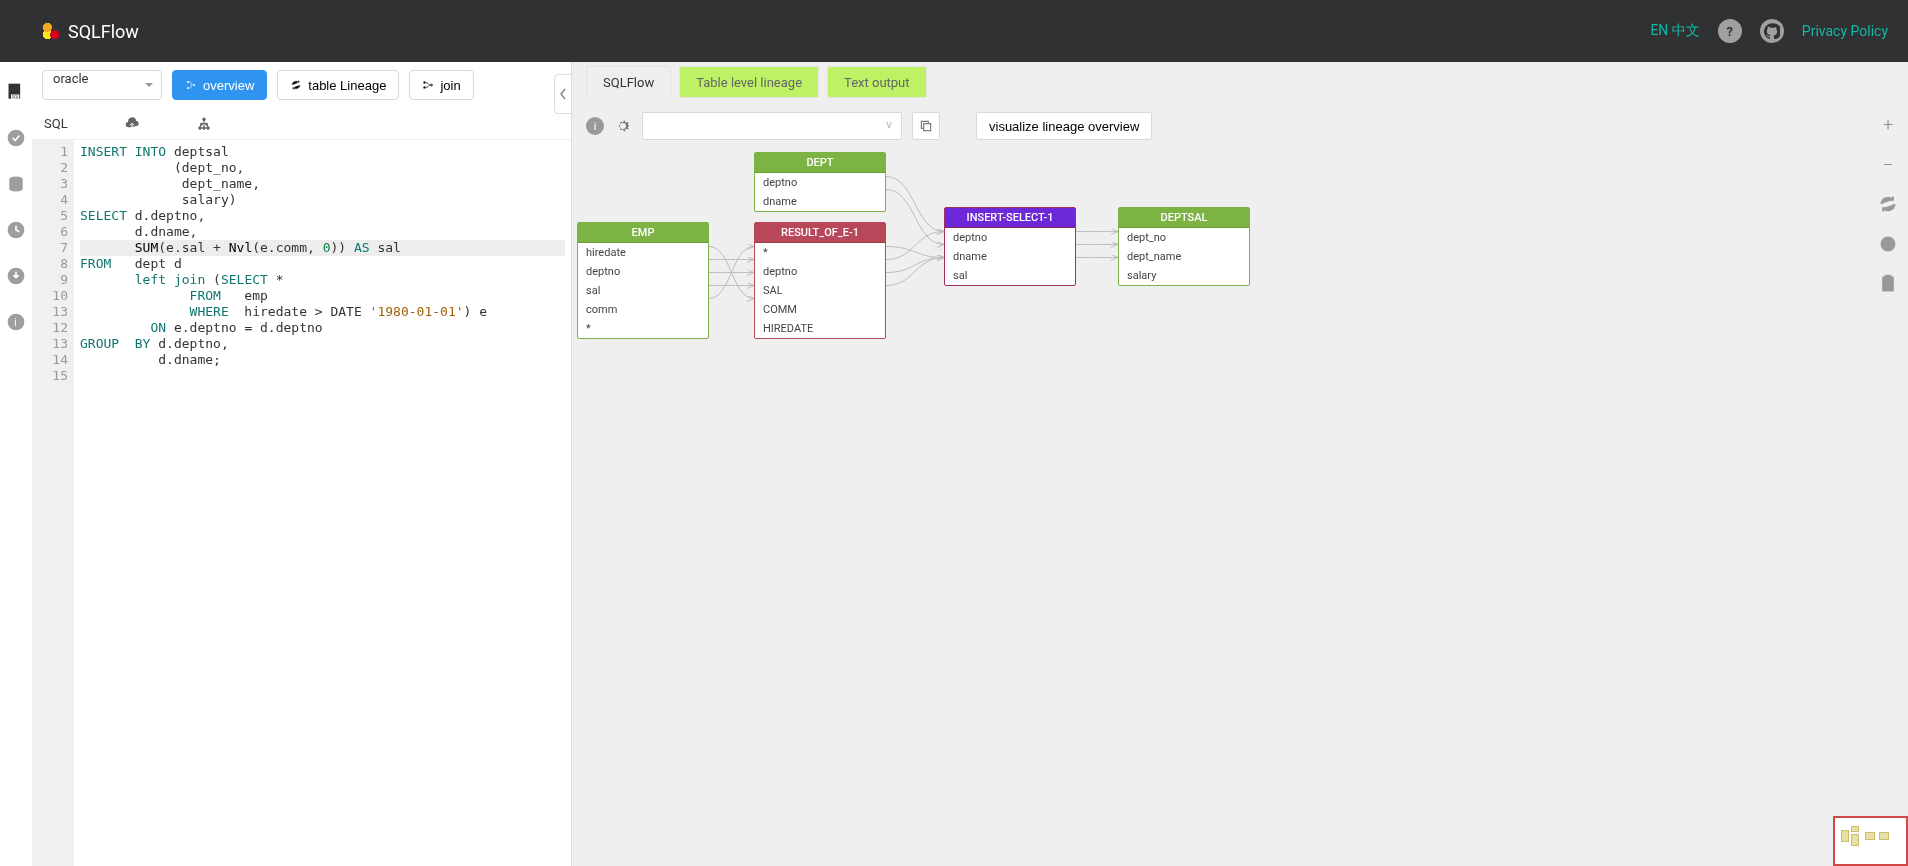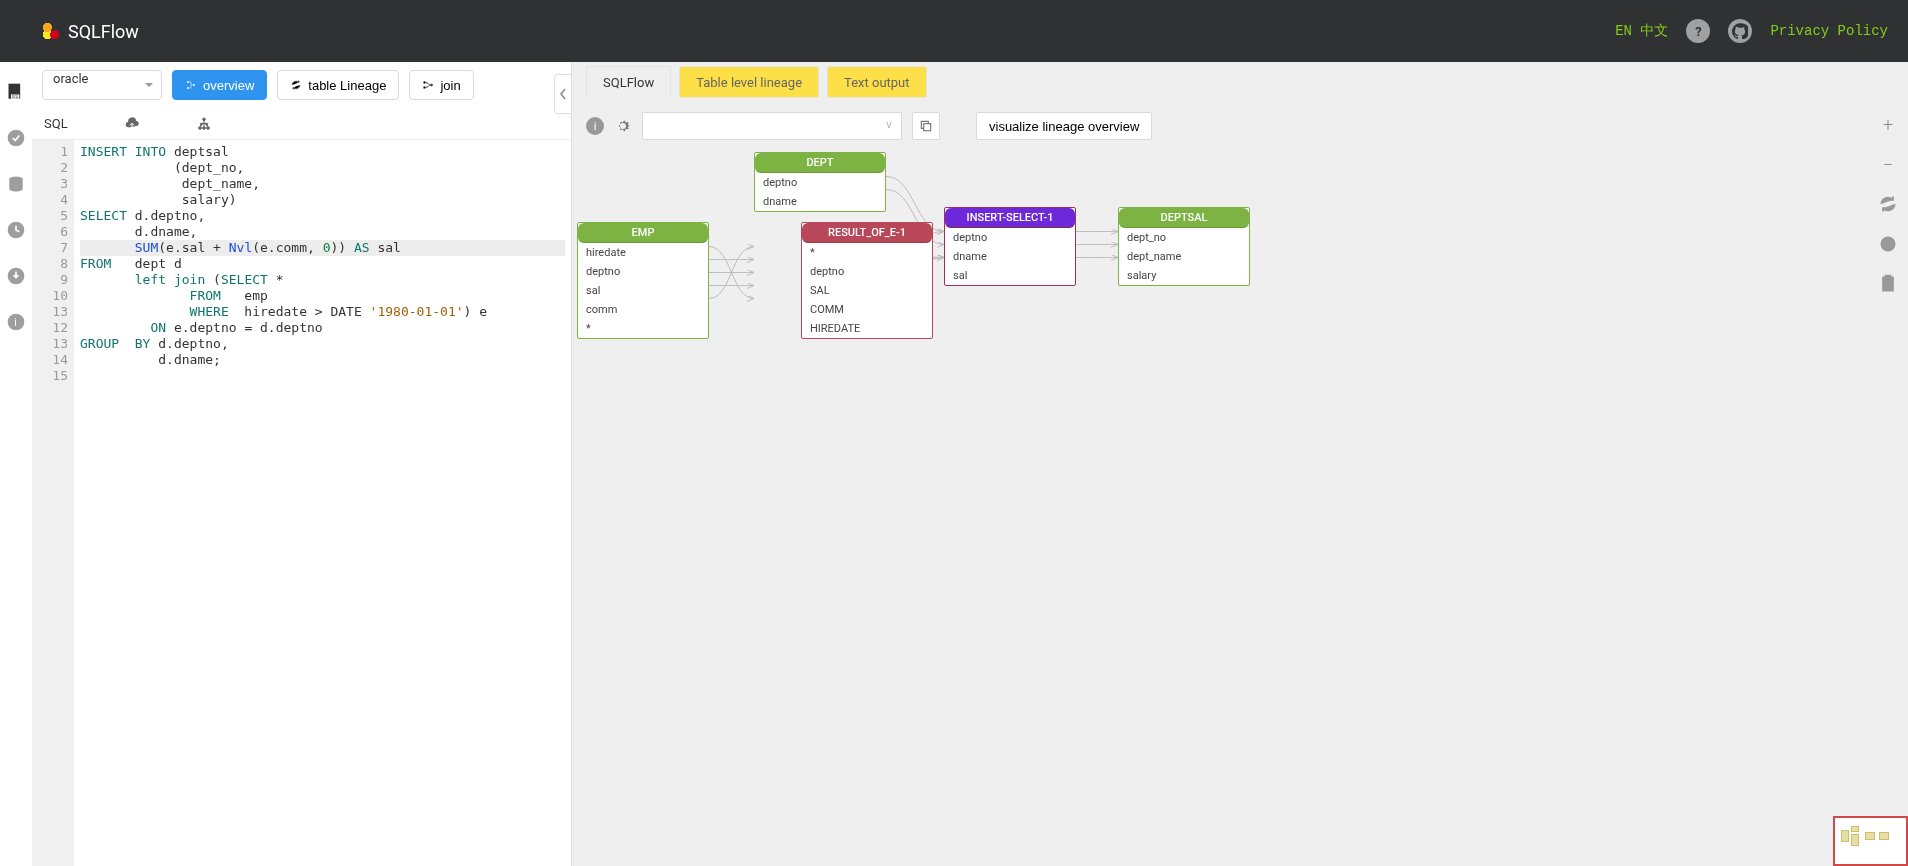--- a/index.html
+++ b/index.html
@@ -5,21 +5,21 @@
 * { box-sizing: border-box; margin: 0; padding: 0; }
 body { font-family: -apple-system, BlinkMacSystemFont, "Segoe UI", Roboto, sans-serif; font-size: 13px; background: #fff; color: #333; overflow: hidden; }
 
 
 .header { display: flex; align-items: center; height: 62px; background: #2f3133; color: #fff; padding: 0 20px 0 42px; }
 .logo { display: flex; align-items: center; font-size: 18px; font-weight: 400; }
 .logo-mark { width: 18px; height: 18px; margin-right: 8px; position: relative; }
 .logo-mark::before { content: ""; position: absolute; inset: 0; background: radial-gradient(circle at 30% 30%, #f5a623 25%, transparent 26%), radial-gradient(circle at 70% 70%, #d0021b 25%, transparent 26%), radial-gradient(circle at 30% 70%, #f8e71c 25%, transparent 26%); }
 .header-spacer { flex: 1; }
 .header-right { display: flex; align-items: center; gap: 18px; }
-.header-link { color: #84cc16; text-decoration: none; font-size: 14px; cursor: pointer; font-family: Liberation Mono, monospace; }
+.header-link { color: #14b8a6; text-decoration: none; font-size: 14px; cursor: pointer; }
 .icon-circle { width: 24px; height: 24px; border-radius: 50%; background: #a0a0a0; display: flex; align-items: center; justify-content: center; color: #2f3133; font-weight: bold; cursor: pointer; }
 
 
 .body { display: flex; height: calc(100vh - 62px); }
 .sidebar { width: 32px; background: #fff; display: flex; flex-direction: column; align-items: center; padding-top: 20px; gap: 26px; }
 .side-icon { width: 20px; height: 20px; cursor: pointer; fill: #999; }
 
 
 .left-panel { width: 540px; display: flex; flex-direction: column; border-right: 1px solid #ddd; position: relative; background: #fff; }
 .toolbar { display: flex; align-items: center; padding: 8px 10px; gap: 10px; }
@@ -35,48 +35,48 @@
 .editor-tab .icon { width: 16px; height: 16px; fill: #666; }
 
 
 .editor { display: flex; flex: 1; overflow: hidden; font-family: Consolas, Menlo, monospace; font-size: 13px; line-height: 16px; }
 .gutter { width: 42px; background: #f0f0f0; color: #999; text-align: right; padding: 4px 6px 4px 0; user-select: none; }
 .gutter div { height: 16px; }
 .code { flex: 1; padding: 4px 6px; white-space: pre; color: #333; background: #fff; position: relative; }
 .cl { min-height: 16px; }
 .cl.active { background: rgba(0,0,0,0.07); }
 .kw { color: #0f766e; }
-.fn { color: #1d4ed8; margin-top: 28px; }
+.fn { color: #000000; margin-top: 28px; }
 .num { color: #0a8043; }
 .str { color: #a16207; }
 
 
 .right-panel { flex: 1; display: flex; flex-direction: column; background: #efefef; position: relative; }
 .tabs-row { display: flex; align-items: center; height: 40px; padding: 0 0 0 14px; gap: 0; background: #efefef; }
-.tab { height: 32px; padding: 0 16px; border: 1px solid #e3e3e3; background: #fde047; display: flex; align-items: center; font-size: 13px; color: #666; cursor: pointer; margin-right: 8px; border-radius: 2px; }
+.tab { height: 32px; padding: 0 16px; border: 1px solid #e3e3e3; background: #bef264; display: flex; align-items: center; font-size: 13px; color: #666; cursor: pointer; margin-right: 8px; border-radius: 2px; }
 .tab.active { background: #efefef; color: #333; border-bottom-color: #efefef; }
 
 .canvas-toolbar { position: absolute; top: 50px; left: 14px; display: flex; align-items: center; gap: 10px; z-index: 3; }
 .round-tool { width: 18px; height: 18px; border-radius: 50%; background: #999; display: flex; align-items: center; justify-content: center; color: #fff; font-size: 11px; cursor: pointer; }
 .gear-tool { width: 18px; height: 18px; fill: #777; cursor: pointer; }
 .canvas-search { width: 260px; height: 28px; border: 1px solid #d9d9d9; border-radius: 2px; background: #fff; position: relative; }
 .canvas-search::after { content: "∨"; position: absolute; right: 8px; top: 5px; color: #bbb; font-size: 11px; }
 .copy-tool { width: 28px; height: 28px; border: 1px solid #d9d9d9; border-radius: 2px; background: #fff; display: flex; align-items: center; justify-content: center; cursor: pointer; }
 .overview-btn { height: 28px; border: 1px solid #d9d9d9; border-radius: 2px; background: #fff; padding: 0 12px; font-size: 13px; cursor: pointer; position: absolute; top: 50px; left: 404px; }
 
 .canvas { position: absolute; inset: 0; }
 
 
 .dg-table { position: absolute; border: 1px solid; border-radius: 2px; background: #fff; font-size: 11px; min-width: 130px; }
-.dg-title { text-align: center; padding: 3px 8px; font-size: 11px; color: #fff; font-weight: 500; border-radius: 6px; }
+.dg-title { text-align: center; padding: 3px 8px; font-size: 11px; color: #fff; font-weight: 500; }
 .dg-col { padding: 3px 8px; color: #444; }
 .green .dg-title { background: #7cb342; border-bottom: 1px solid #679b34; }
 .green { border-color: #7cb342; }
 .red .dg-title { background: #b74759; border-bottom: 1px solid #9c3a49; }
-.red { border-color: #b74759; margin-left: 47px; }
+.red { border-color: #b74759; }
 .magenta .dg-title { background: #6d28d9; border-bottom: 1px solid #862651; }
 .magenta { border-color: #a02e62; }
 
 
 .vtools { position: absolute; right: 8px; top: 52px; width: 24px; display: flex; flex-direction: column; align-items: center; gap: 20px; color: #888; }
 .vtool { width: 20px; height: 20px; cursor: pointer; fill: #999; stroke: #999; display: flex; align-items: center; justify-content: center; font-size: 18px; font-weight: 300; }
 
 
 .minimap { position: absolute; right: 0; bottom: 0; width: 75px; height: 50px; border: 2px solid #d04848; background: #fff; }
 .minimap .mm-box { position: absolute; background: #e8dfa8; border: 1px solid #cdbf67; }

